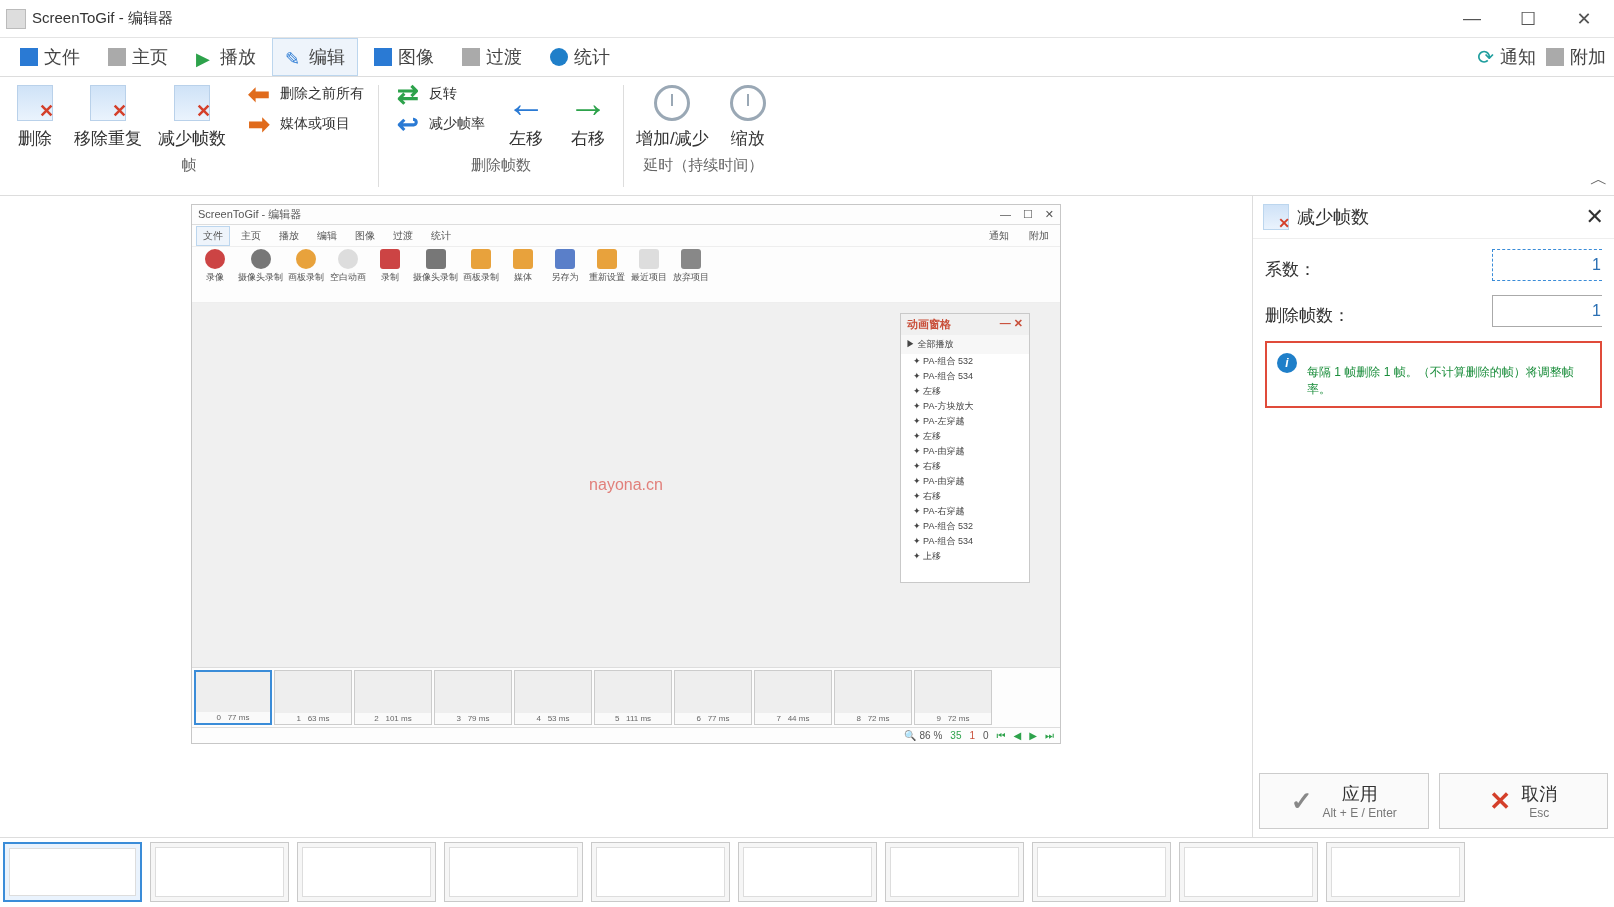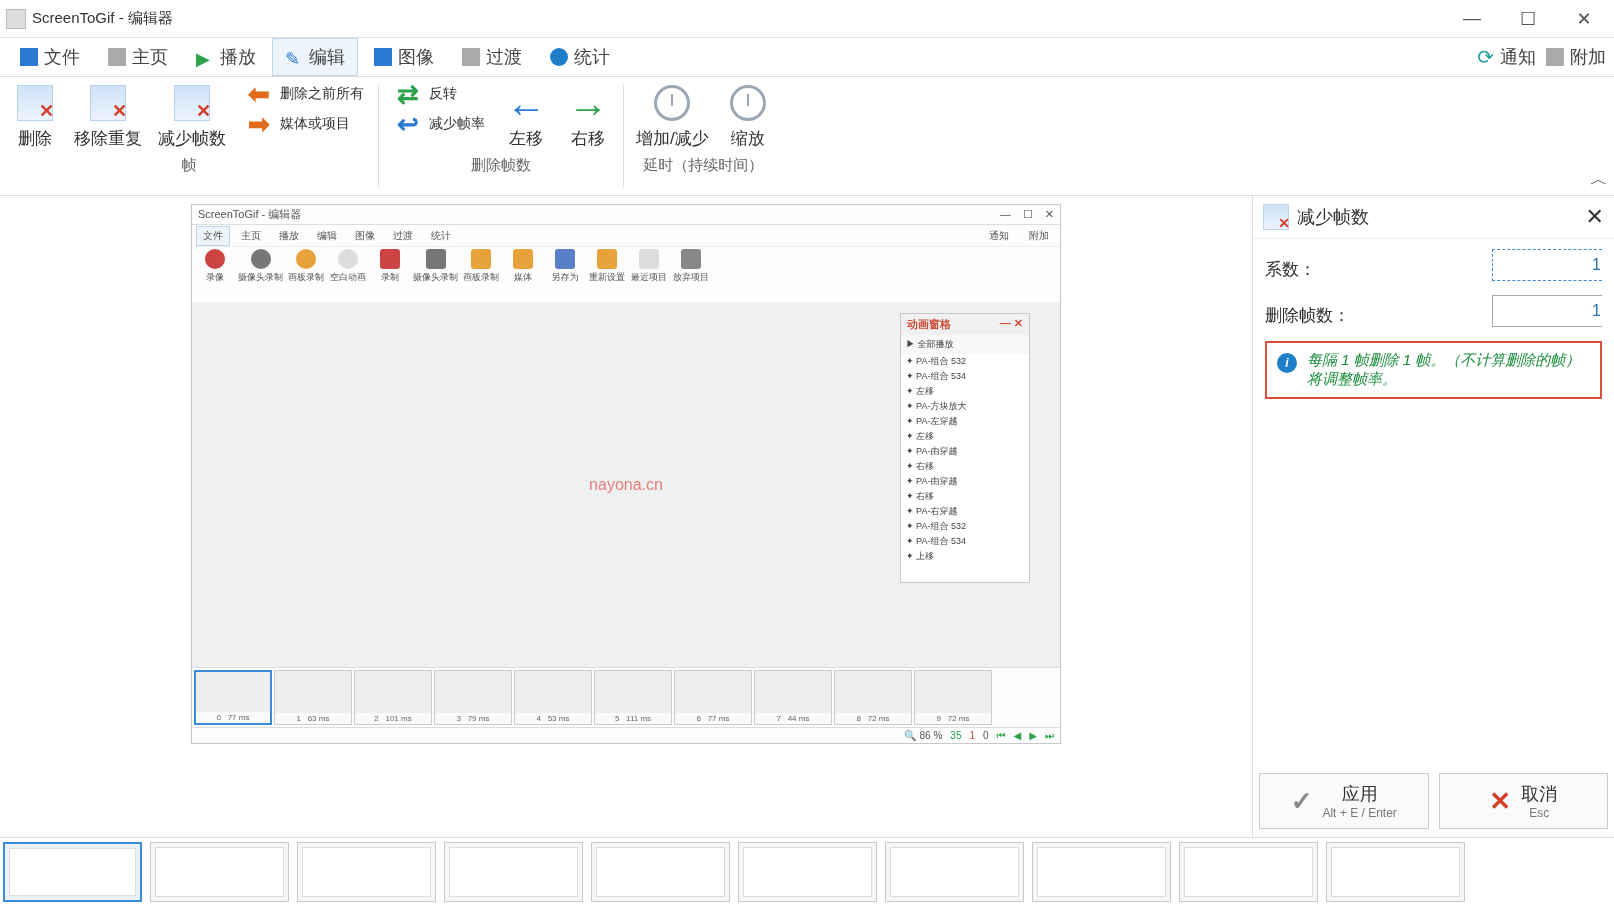--- a/index.html
+++ b/index.html
@@ -52,21 +52,21 @@
 .inner-tabs{height:22px;display:flex;align-items:center;gap:4px;padding:0 4px; border-bottom:1px solid #eee;}
 .inner-tab{padding:2px 6px;font-size:10px;color:#555;border:1px solid transparent;}
 .inner-tab.active{border-color:#bcd6ee;background:#eef4fb;}
 .inner-rib{height:56px;display:flex;gap:4px;padding:2px 4px;align-items:flex-start;border-bottom:1px solid #eee;}
 .inner-rbtn{display:flex;flex-direction:column;align-items:center;justify-content:flex-start;min-width:38px;font-size:9px;}
 .inner-rbtn .ic{width:20px;height:20px;background:#c44;border-radius:50%;margin-bottom:2px;}
 .inner-canvas{flex:1;background:#f0f0f0;position:relative;}
 .watermark{position:absolute;left:50%;top:50%;transform:translate(-50%,-50%);color:#e0746e;font-size:16px;opacity:.9;}
 .anim-panel{position:absolute;right:30px;top:10px;width:130px;height:270px;background:#fff;border:1px solid #c9c9c9;font-size:10px;}
 .anim-panel .tt{background:#f0f0f0;padding:3px 6px;font-size:11px;color:#c94f3a;font-weight:bold;display:flex;justify-content:space-between;}
-.anim-panel .row{padding:1px 5px;font-size:9px;color:#444;white-space:nowrap;overflow:hidden;}
+.anim-panel .row{padding:1px 12px;font-size:9px;color:#444;white-space:nowrap;overflow:hidden;}
 .inner-frames{height:60px;border-top:1px solid #ddd;display:flex;gap:2px;padding:2px;overflow:hidden;}
 .inner-frame{width:78px;height:100%;border:1px solid #ccc;background:#fafafa;display:flex;flex-direction:column;align-items:center;font-size:9px;}
 .inner-frame.sel{border:2px solid #3a8cd8;}
 .inner-frame .th{flex:1;width:100%;background:#eee;}
 .inner-frame .cap{font-size:8px;color:#666;padding:1px;}
 .inner-status{height:16px;border-top:1px solid #ddd;display:flex;justify-content:flex-end;align-items:center;gap:8px;padding:0 6px;font-size:10px;}
 
 
 .side-panel { width: 362px; border-left: 1px solid #ddd; display:flex;flex-direction:column;}
 .side-header{display:flex;align-items:center;gap:8px;padding:8px 10px;font-size:18px;border-bottom:1px solid #eee;}
@@ -75,21 +75,21 @@
 .side-header .close{margin-left:auto;font-size:22px;cursor:pointer;}
 .side-body{padding:10px 12px;display:flex;flex-direction:column;gap:14px;}
 .side-body .section-title{font-size:17px;}
 .field-row{display:flex;align-items:flex-end;gap:12px;}
 .field-row label{font-size:17px;min-width:80px;}
 .numbox{border:1px solid #aaa;width:110px;height:32px;display:flex;}
 .numbox.focus{border:1px dashed #3a8cd8;}
 .numbox input{flex:1;border:none;text-align:center;font-size:16px;color:#2a6fb3;outline:none;}
 .info-box{border:2px solid #e04b3a;padding:8px 10px;display:flex;gap:10px;align-items:flex-start;}
 .info-box .ic{width:20px;height:20px;background:#1f7fc9;border-radius:50%;color:#fff;display:flex;align-items:center;justify-content:center;font-style:italic;font-weight:bold;font-size:12px;flex-shrink:0;margin-top:2px;}
-.info-box .tx{color:#1a8d3b;font-size:15px;font-style:italic;}
+.info-box .tx{color:#1a8d3b;font-size:12px;margin-top:13px;}
 .side-footer{margin-top:auto;display:flex;gap:10px;padding:8px 6px 8px;}
 .fbtn{flex:1;border:1px solid #ccc;background:#fafafa;height:56px;display:flex;align-items:center;justify-content:center;gap:10px;cursor:pointer;}
 .fbtn .ic{font-size:26px;font-weight:bold;}
 .fbtn .txts{display:flex;flex-direction:column;align-items:center;}
 .fbtn .t{font-size:18px;}
 .fbtn .s{font-size:12px;color:#777;}
 
 
 .frame-strip{height:70px;border-top:1px solid #ddd;display:flex;gap:8px;padding:4px 3px;overflow:hidden;background:#fff;}
 .fs-item{width:139px;height:60px;border:1px solid #c9c9c9;background:#f6f6f6;flex-shrink:0;}

